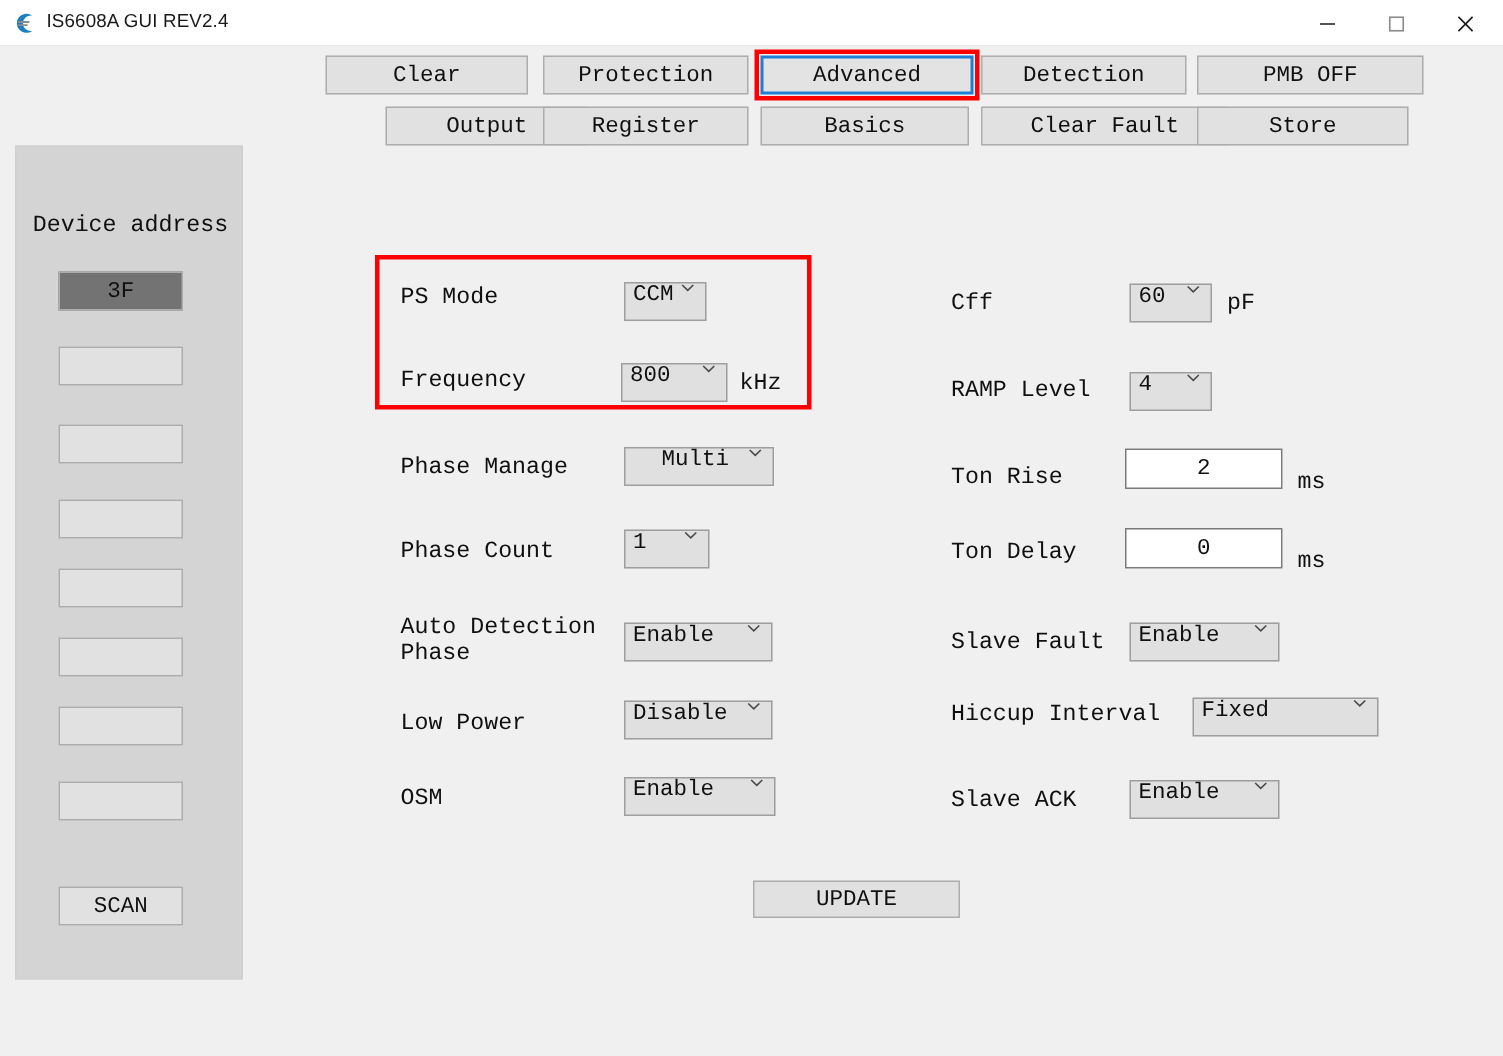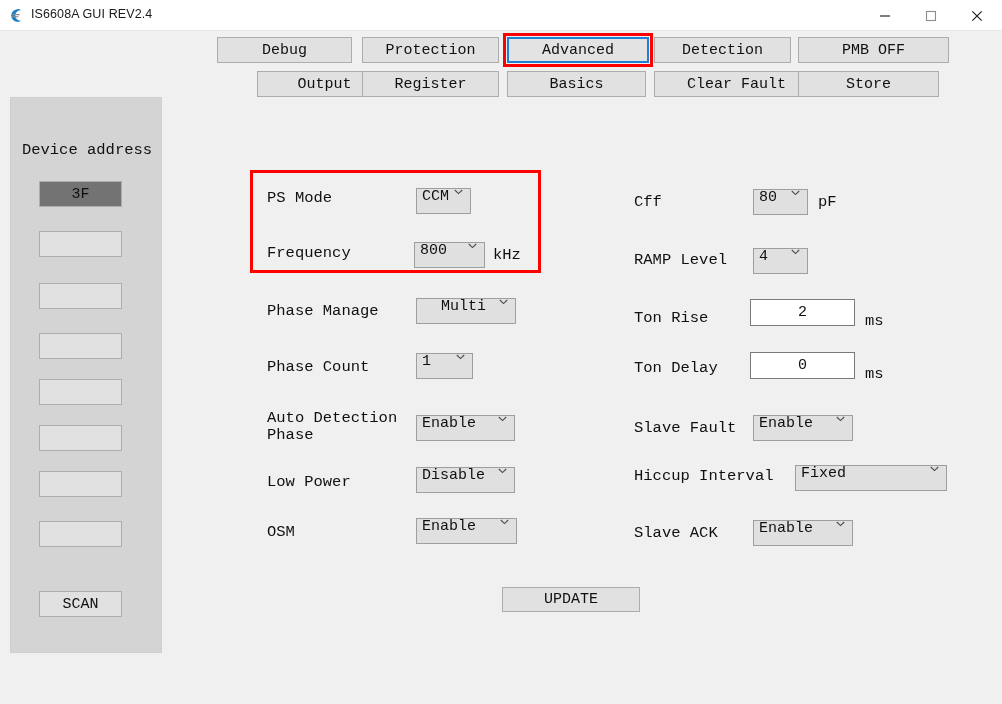--- a/index.html
+++ b/index.html
@@ -230,21 +230,21 @@
   </div>
   <div class="winbtn" id="btn-close">
     <svg width="12" height="12" viewBox="0 0 12 12">
       <line x1="1.3" y1="1.3" x2="10.7" y2="10.7" stroke="#1a1a1a" stroke-width="1.1"></line>
       <line x1="10.7" y1="1.3" x2="1.3" y2="10.7" stroke="#1a1a1a" stroke-width="1.1"></line>
     </svg>
   </div>
 </div>
 
 <div id="tab-row">
-  <button class="tabbtn" style="left:217px; top:37px; width:135px;">Debug</button>
+  <button class="tabbtn" style="left:217px; top:37px; width:135px;">Clear</button>
   <button class="tabbtn" style="left:362px; top:37px; width:137px;">Protection</button>
   <button class="tabbtn focused" style="left:507px; top:37px; width:142px;">Advanced</button>
   <button class="tabbtn" style="left:654px; top:37px; width:137px;">Detection</button>
   <button class="tabbtn" style="left:798px; top:37px; width:151px;">PMB OFF</button>
 
   <button class="tabbtn" style="left:217px; top:71px; width:135px;margin-left:40px;">Output</button>
   <button class="tabbtn" style="left:362px; top:71px; width:137px;">Register</button>
   <button class="tabbtn" style="left:507px; top:71px; width:139px;">Basics</button>
   <button class="tabbtn" style="left:654px; top:71px; width:165px;">Clear Fault</button>
   <button class="tabbtn" style="left:798px; top:71px; width:141px;">Store</button>
@@ -335,21 +335,21 @@
   <span class="sel-val">Enable</span>
   <span class="chev">
     <svg width="9" height="6" viewBox="0 0 9 6">
         <polyline points="0.8,1 4.5,4.6 8.2,1" fill="none" stroke="#4b4b4b" stroke-width="1.1"></polyline>
       </svg>
   </span>
 </div>
 
 <div class="field-label" style="left:634px; top:194px;">Cff</div>
 <div class="sel" style="left:753px; top:189px; width:55px;">
-  <span class="sel-val">80</span>
+  <span class="sel-val">60</span>
   <span class="chev">
     <svg width="9" height="6" viewBox="0 0 9 6">
         <polyline points="0.8,1 4.5,4.6 8.2,1" fill="none" stroke="#4b4b4b" stroke-width="1.1"></polyline>
       </svg>
   </span>
 </div>
 <div class="unit-label" style="left:818px; top:193px;">pF</div>
 
 <div class="field-label" style="left:634px; top:252px;">RAMP Level</div>
 <div class="sel" style="left:753px; top:248px; width:55px;">
@@ -373,21 +373,21 @@
 <div class="sel" style="left:753px; top:415px; width:100px;">
   <span class="sel-val">Enable</span>
   <span class="chev">
     <svg width="9" height="6" viewBox="0 0 9 6">
         <polyline points="0.8,1 4.5,4.6 8.2,1" fill="none" stroke="#4b4b4b" stroke-width="1.1"></polyline>
       </svg>
   </span>
 </div>
 
 <div class="field-label" style="left:634px; top:468px;">Hiccup Interval</div>
-<div class="sel" style="left:795px; top:465px; width:152px;">
+<div class="sel" style="left:795px; top:465px; width:124px;">
   <span class="sel-val">Fixed</span>
   <span class="chev">
     <svg width="9" height="6" viewBox="0 0 9 6">
         <polyline points="0.8,1 4.5,4.6 8.2,1" fill="none" stroke="#4b4b4b" stroke-width="1.1"></polyline>
       </svg>
   </span>
 </div>
 
 <div class="field-label" style="left:634px; top:525px;">Slave ACK</div>
 <div class="sel" style="left:753px; top:520px; width:100px;">

